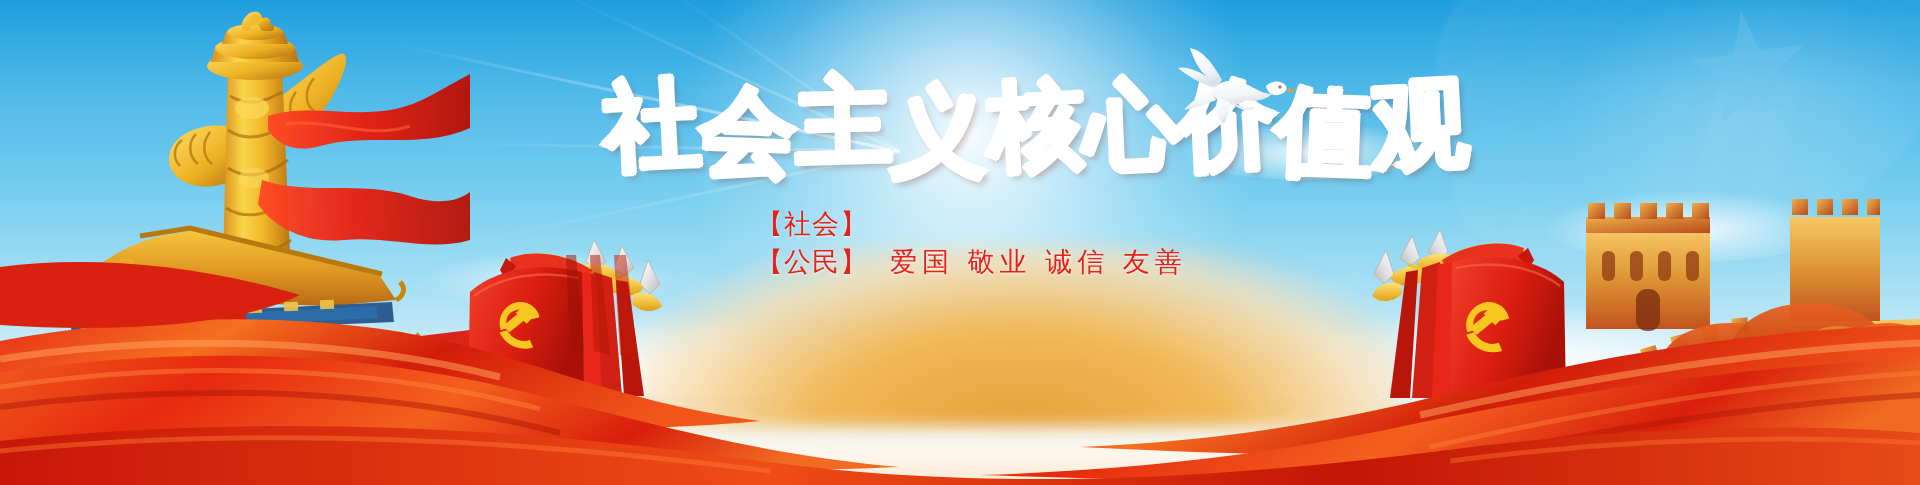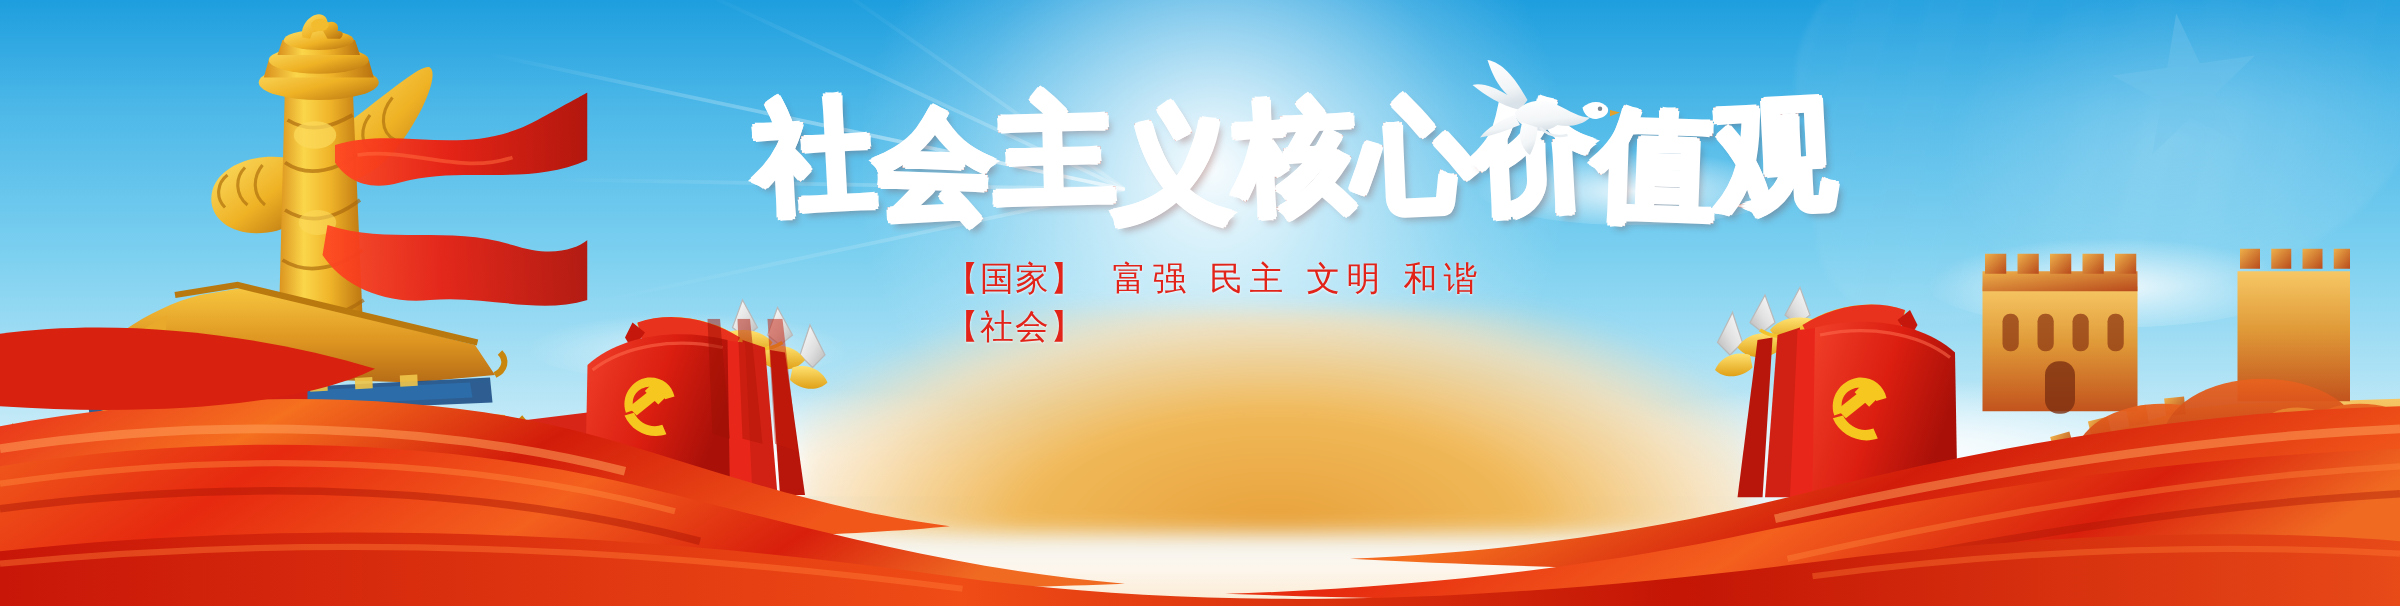--- a/index.html
+++ b/index.html
@@ -486,25 +486,25 @@
 
       <path d="M46,52 C42,62 44,72 52,78 C56,70 58,62 58,56 Z" fill="url(#dv)"></path>
 
       <path d="M40,46 C28,50 18,56 12,64 C24,62 34,58 44,54 Z" fill="url(#dv)"></path>
       <path d="M60,56 C66,62 74,64 82,62" stroke="#e8eef2" stroke-width="2" fill="none"></path>
     </svg>
   </div>
 
   <div class="values">
     <div class="vline">
-      <span class="cat">【国家】</span>
-      <span class="words">富强 民主 文明 和谐</span>
+      <span class="cat">【社会】</span>
     </div>
     <div class="vline">
-      <span class="cat">【社会】</span>
+      <span class="cat">【公民】</span>
+      <span class="words">爱国 敬业 诚信 友善</span>
     </div>
   </div>
 
   <div class="silk">
     <svg viewBox="0 0 1920 230" preserveAspectRatio="none">
       <defs>
         <linearGradient id="s1" x1="0" y1="0" x2="1" y2="0.2">
           <stop offset="0%" stop-color="#f05a1c"></stop>
           <stop offset="25%" stop-color="#e6290f"></stop>
           <stop offset="55%" stop-color="#f4601e"></stop>

